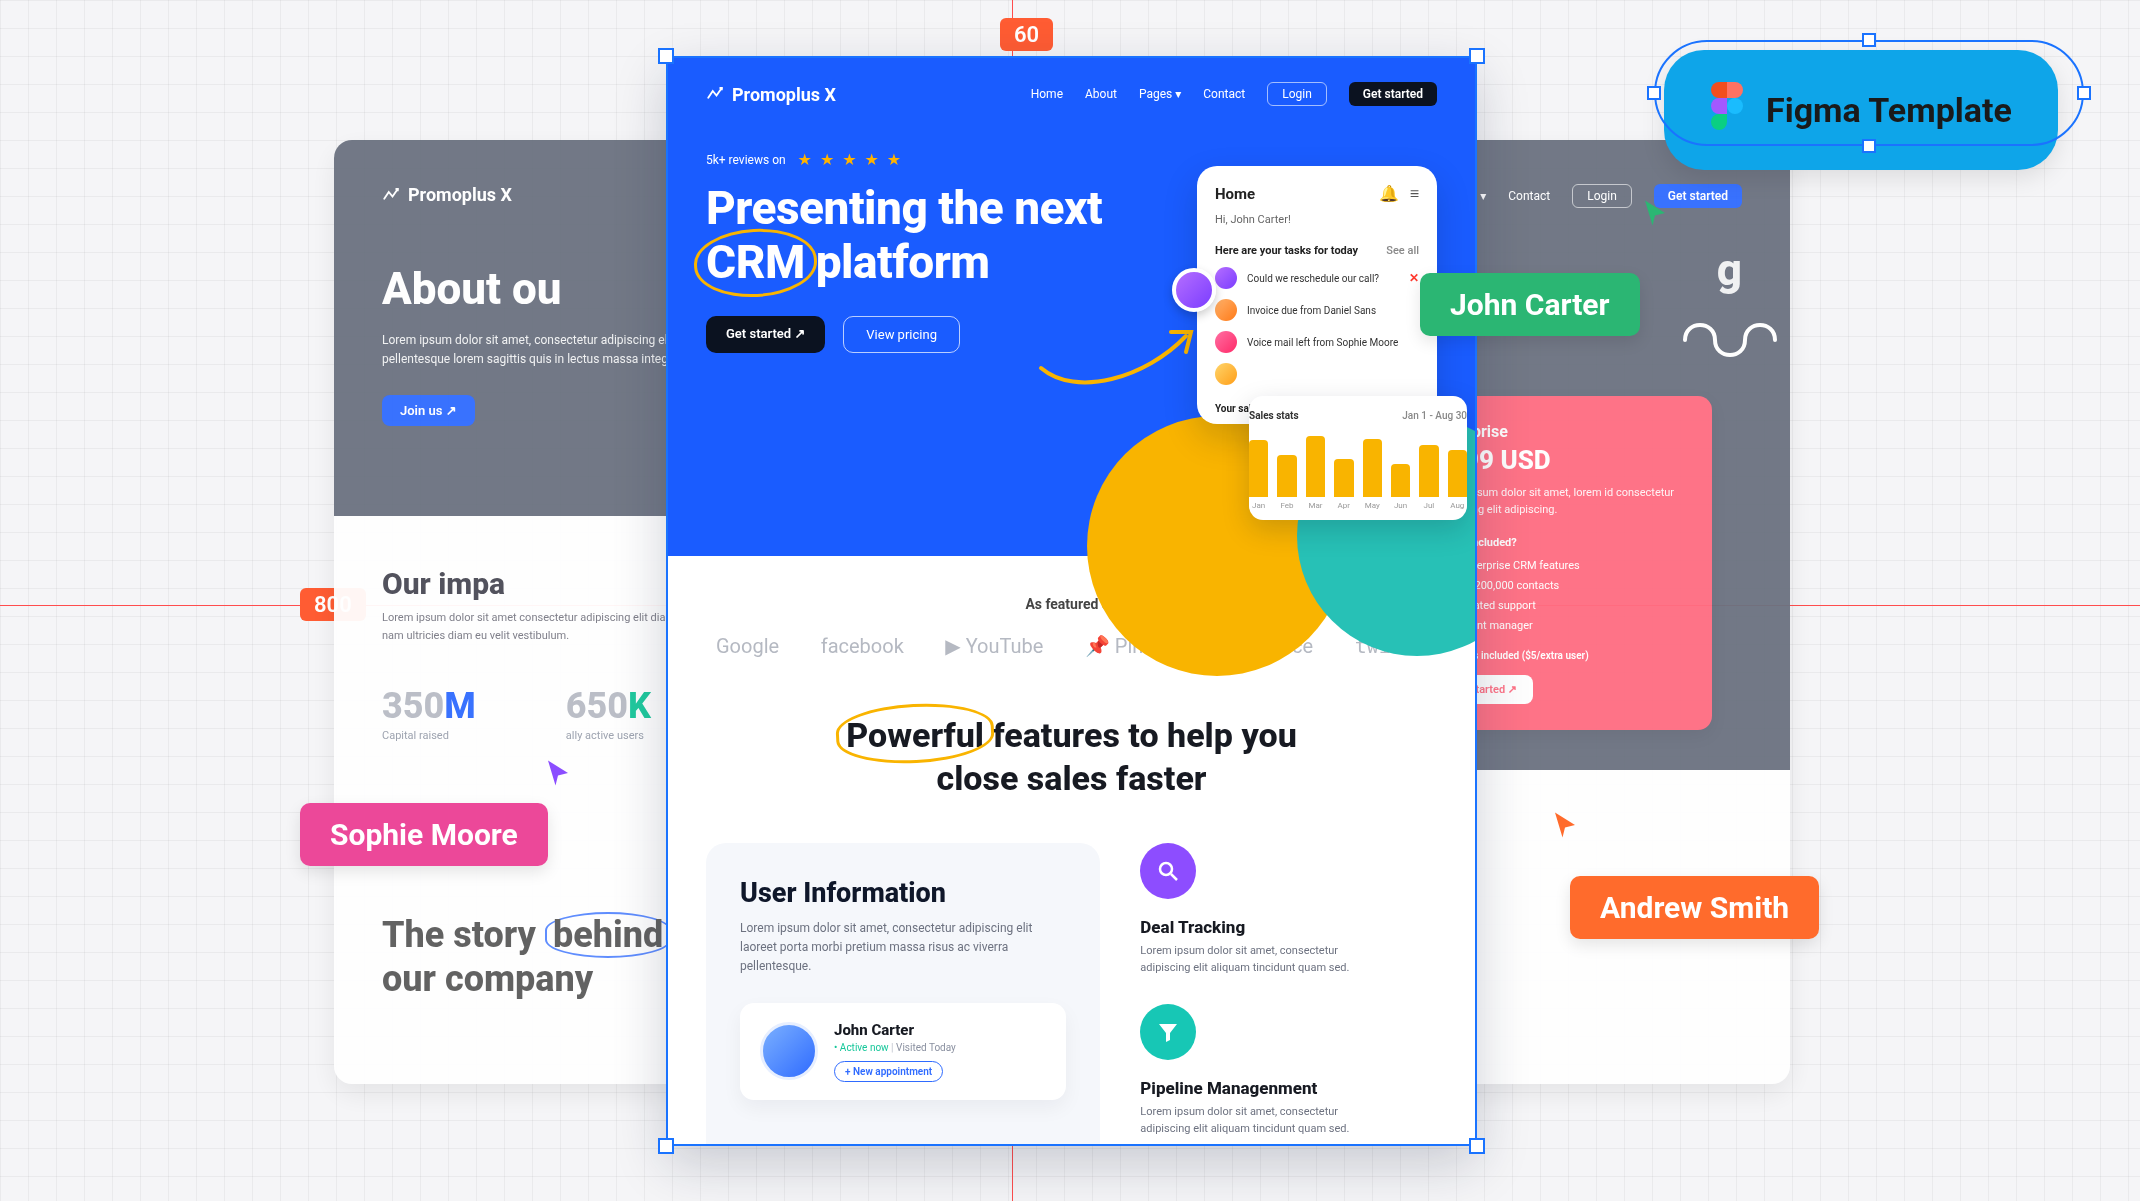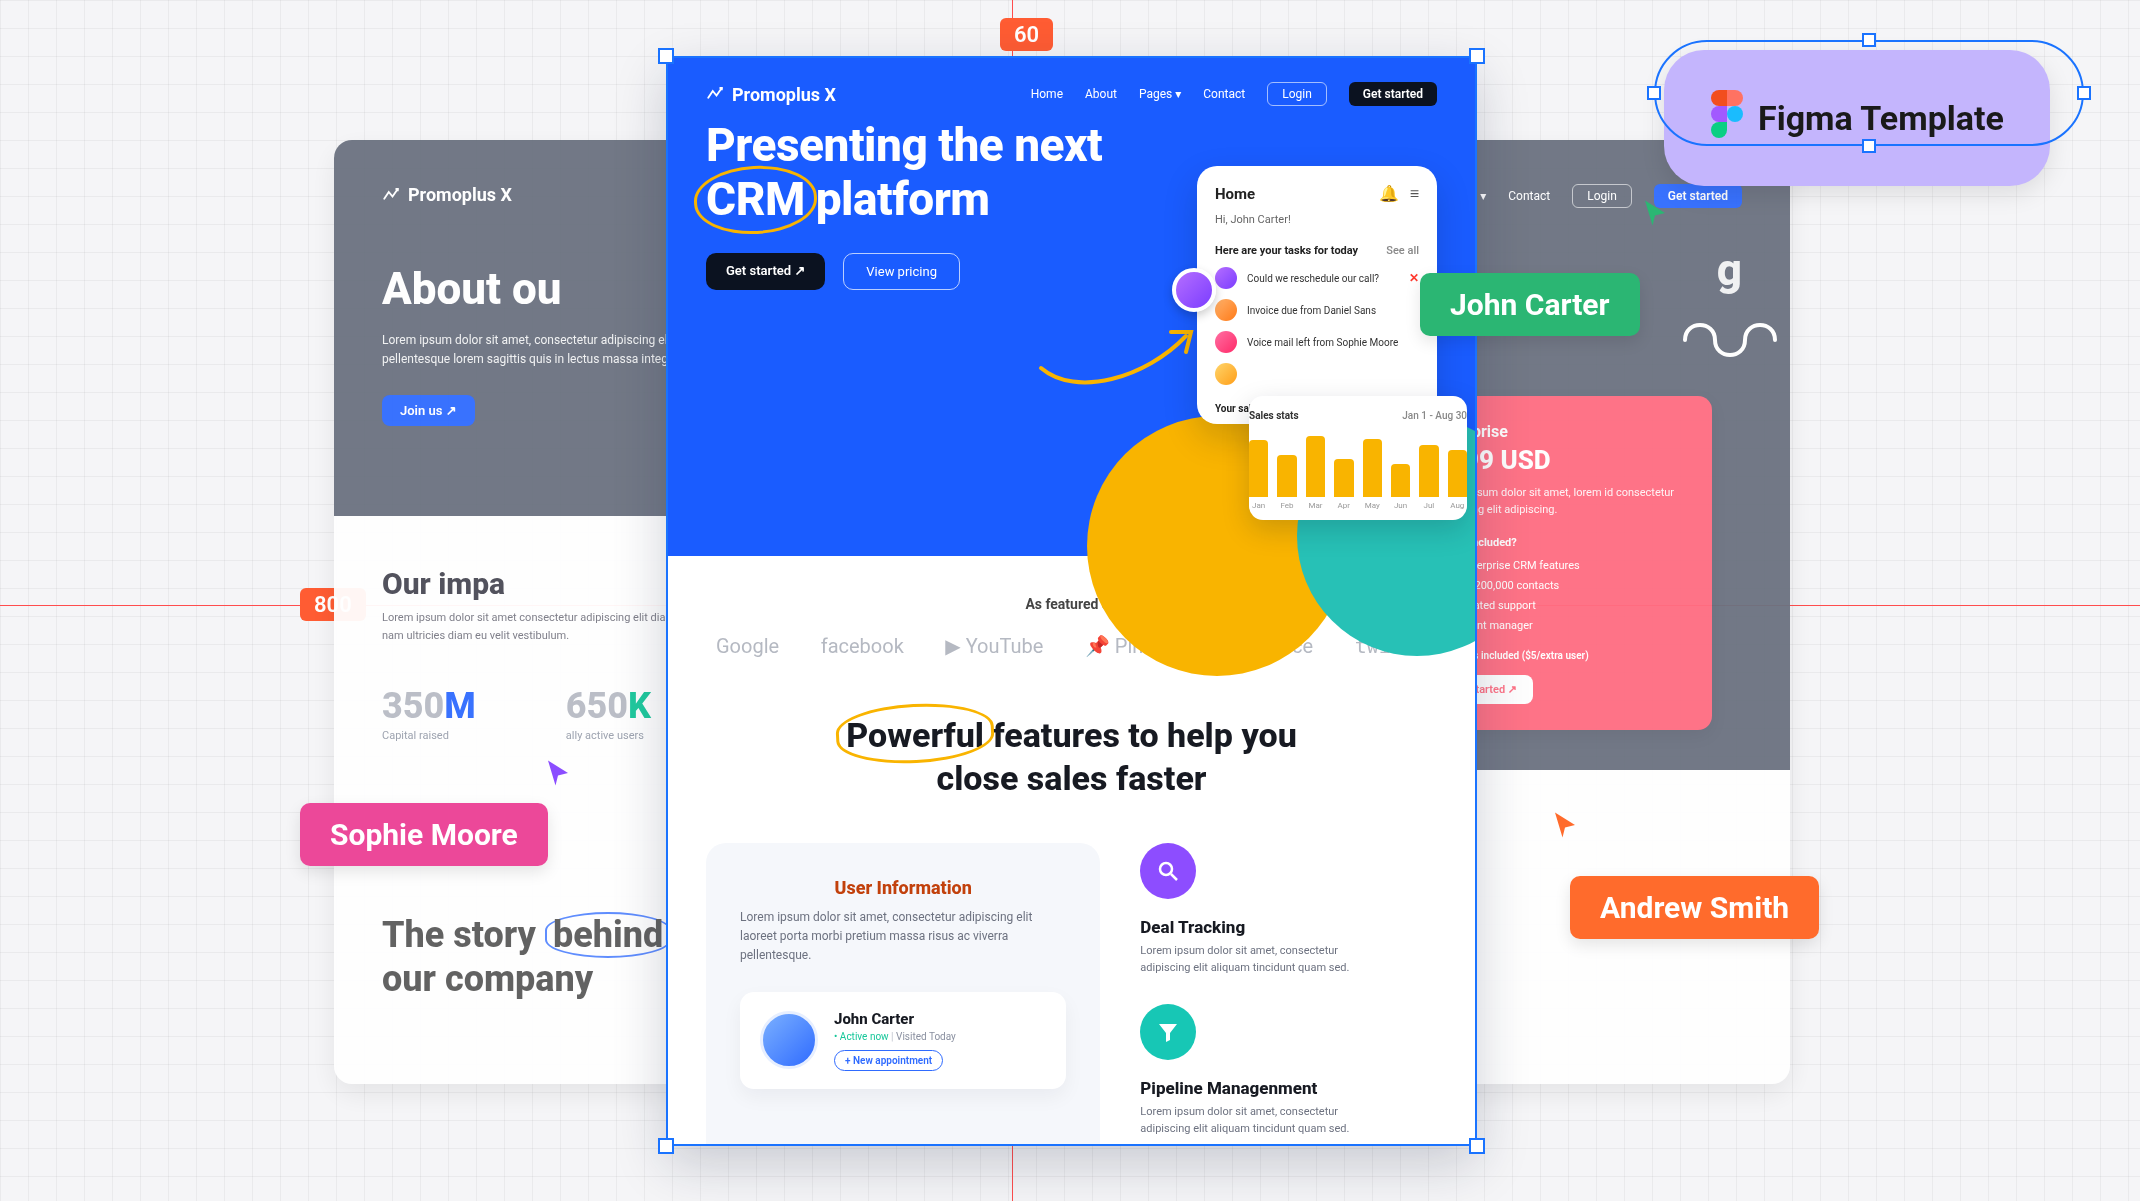--- a/index.html
+++ b/index.html
@@ -178,21 +178,21 @@
 .powerful-wrap { position:relative; display:inline-block; }
 .powerful-wrap::after {
   content:""; position:absolute; left:-10px; right:-10px; top:-10px; bottom:-6px;
   border:3px solid #f9b400; border-radius:50%/44%; transform:rotate(-3deg);
 }
 
 .features-grid { display:flex; gap:40px; padding:44px 40px 0; }
 .feat-left {
   flex:1.1; background:#f5f7fb; border-radius:20px; padding:34px 34px 10px; position:relative;
 }
-.feat-left-h { font-size:18px; font-weight:800; color:#c2410c;text-align:center; }
+.feat-left-h { font-size:27px; font-weight:800; color:#0f172a; }
 .feat-left-p { font-size:12px; color:#6d7280; margin-top:10px; line-height:1.6; }
 .user-card {
   margin-top:26px; background:#fff; border-radius:14px; padding:18px 20px; display:flex; gap:16px; align-items:center;
   box-shadow:0 8px 20px rgba(10,20,40,0.05);
 }
 .user-card .av-big {
   width:58px; height:58px; border-radius:50%; background:linear-gradient(135deg,#7bb0ff,#2f6bff);
   border:3px solid #e7efff;
 }
 .user-card .name { font-weight:800; font-size:15px; color:#171a22; }
@@ -232,21 +232,21 @@
 
 
 .user-badge { position:absolute; z-index:60; color:#fff; font-weight:700; font-size:30px; padding:14px 30px; border-radius:10px; box-shadow:0 6px 16px rgba(0,0,0,0.1); }
 .ub-purple { left:300px; top:803px; background:#ec4899; }
 .ub-green  { left:1420px; top:273px; background:#2bb673; }
 .ub-orange { left:1570px; top:876px; background:#ff6b2c; }
 
 
 .figma-pill {
   position:absolute; left:1664px; top:50px; z-index:70;
-  background:#c4b5fd; border-radius:40px; padding:40px 46px; display:flex; align-items:center; gap:14px;
+  background:#0ea5e9; border-radius:40px; padding:32px 46px; display:flex; align-items:center; gap:22px;
   font-size:34px; font-weight:700; color:#1a1a1a; box-shadow:0 8px 24px rgba(0,0,0,0.1);
 }
 .figma-pill-outline {
   position:absolute; left:1654px; top:40px; width:430px; height:106px;
   border:2px solid #1a73ff; border-radius:999px; z-index:71; pointer-events:none;
 }
 .fp-handle { position:absolute; width:14px; height:14px; background:#fff; border:2px solid #1a73ff; z-index:72; }
 .fph-l { left:1647px; top:86px; }
 .fph-r { left:2077px; top:86px; }
 .fph-t { left:1862px; top:33px; }
@@ -372,20 +372,24 @@
       <div class="nav-set">
         <a>Home</a>
         <a>About</a>
         <a><span>Pages</span> ▾</a>
         <a>Contact</a>
         <span class="ghost-btn">Login</span>
         <span class="dark-btn">Get started</span>
       </div>
     </div>
 
+    <div class="reviews-row">
+      <span>5k+ reviews on</span>
+      <span class="stars">★ ★ ★ ★ ★</span>
+    </div>
 
     <h1 class="hero-h">
       <span>Presenting the next</span><br>
       <span class="crm-circle">CRM</span><span> platform</span>
     </h1>
     <svg class="hero-arrow" width="180" height="80">
       <path d="M5 50 C 40 80, 110 60, 150 18"></path>
       <path d="M135 14 L155 14 L150 34"></path>
     </svg>
     <div class="hero-ctas">

